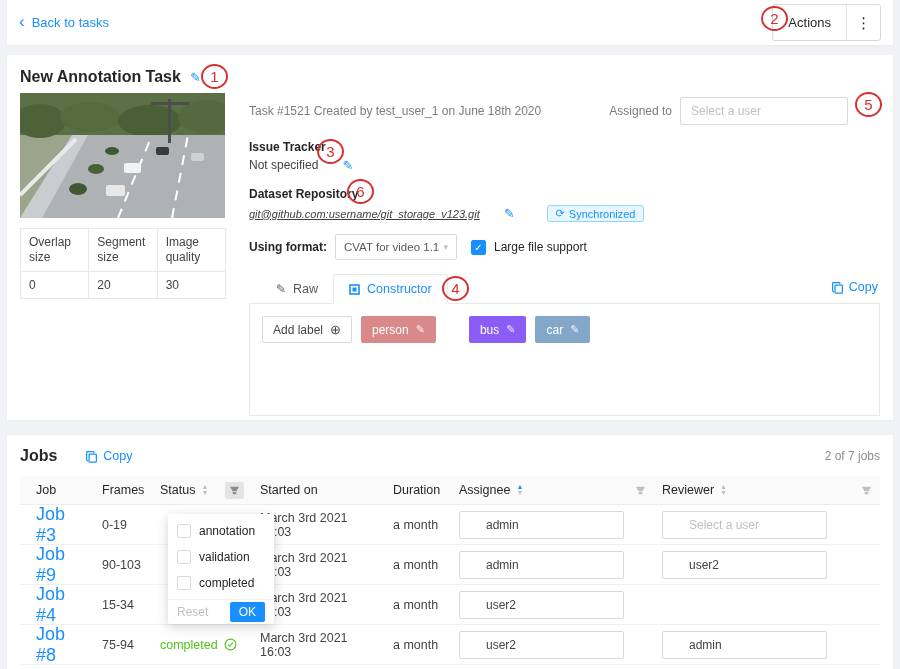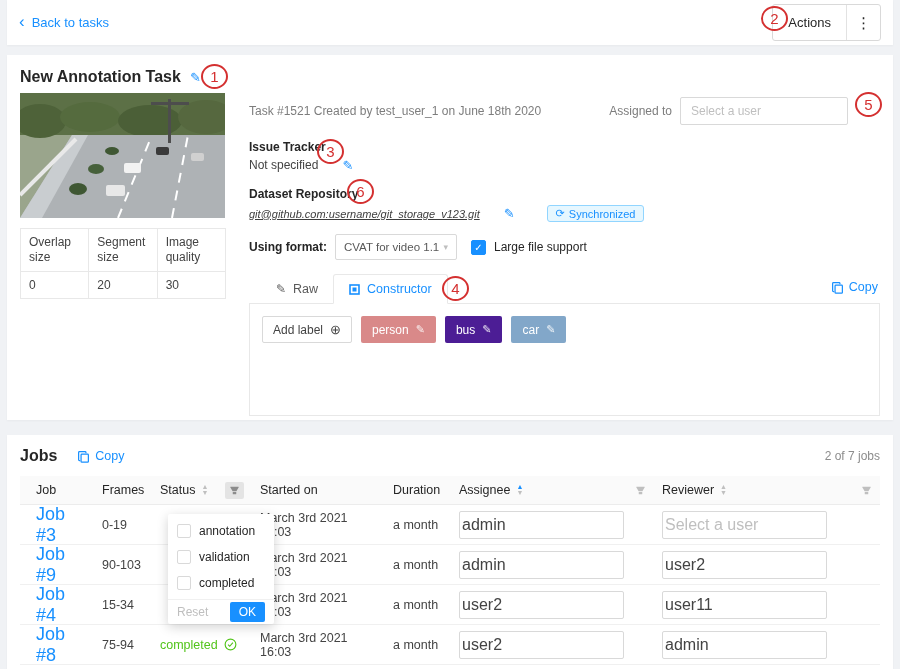--- a/index.html
+++ b/index.html
@@ -102,21 +102,21 @@
     display:flex; align-items:center; gap:7px; height:27px; padding:0 11px;
     border-radius:2px; color:#fff; font-size:12px; cursor:pointer;justify-content:center;
   }
   .chip .chip-edit { font-size:11px; color:#ffffff; opacity:.85; }
 
   
   .jobs-card {
     position:absolute; left:7px; top:435px; width:886px; height:234px;
     background:#fff; padding:12px 13px; box-shadow:0 1px 2px rgba(0,0,0,0.04);
   }
-  .jobs-header { display:flex; align-items:center; gap:20px; }
+  .jobs-header { display:flex; align-items:center; gap:28px; }
   .jobs-header h2 { font-size:16px; color:#262626; font-weight:700; }
   .jobs-count { margin-left:auto; color:#8c8c8c; font-size:12px; }
 
   .jtable { margin-top:11px; font-size:12.5px; color:#434343; }
   .jrow { display:flex; align-items:center; height:40px; border-bottom:1px solid #f0f0f0; }
   .jrow.jhead { height:29px; background:#fafafa; border-bottom:1px solid #ececec; color:#262626; }
   .c { padding:0 8px; display:flex; align-items:center; }
   .c.job { width:74px; padding-left:16px; }
   .c.frames { width:58px; }
   .c.status { width:100px; }
@@ -125,21 +125,21 @@
   .c.assignee { width:203px; }
   .c.reviewer { flex:1; }
   .job-link { color:#1890ff; font-size:18px; }
   .sorter { display:inline-flex; flex-direction:column; margin-left:6px; }
   .sorter span { font-size:7px; line-height:6px; color:#bfbfbf; }
   .sorter span.on { color:#1890ff; }
   .funnel { margin-left:auto; display:inline-flex; align-items:center; color:#bfbfbf; cursor:pointer; }
   .funnel.open { background:#e4e4e4; border-radius:2px; padding:3px 4px; color:#8c8c8c; }
   .cell-input {
     width:165px; height:28px; border:1px solid #d9d9d9; border-radius:2px;
-    padding:0 2px; font-size:16px; color:#434343; outline:none;
+    padding:0 26px; font-size:12px; color:#434343; outline:none;
     font-family:"Liberation Sans", sans-serif;
   }
   .st.completed { color:#52c41a; }
   .st-icon { margin-left:6px; display:inline-flex; }
 
   
   .filter-popup {
     position:absolute; left:168px; top:514px; width:106px; background:#fff;
     border-radius:2px; box-shadow:0 3px 12px rgba(0,0,0,0.18); z-index:10;
     font-size:12px; color:#262626; padding-top:4px;
@@ -285,21 +285,21 @@
 
       <div class="labels-panel">
         <div class="add-label-btn">
           <span>Add label</span>
           <span class="plus">⊕</span>
         </div>
         <div class="chip" style="background-color: rgb(217, 137, 137);">
           <span>person</span>
           <span class="chip-edit">✎</span>
         </div>
-        <div class="chip" style="background-color: #4c1d95;">
+        <div class="chip" style="background-color: #8b5cf6; margin-left: 24px;">
           <span>bus</span>
           <span class="chip-edit">✎</span>
         </div>
         <div class="chip" style="background-color: rgb(130, 167, 201);">
           <span>car</span>
           <span class="chip-edit">✎</span>
         </div>
       </div>
     </div>
   </div>
@@ -404,23 +404,20 @@
         </div>
       <div class="c frames">15-34</div>
       <div class="c status">
           <span class="st"></span>
         </div>
       <div class="c started">March 3rd 2021 16:03</div>
       <div class="c dur">a month</div>
       <div class="c assignee">
           <input class="cell-input" value="user2" style="">
         </div>
-      <div class="c reviewer">
-          <input class="cell-input" value="user11" style="">
-        </div>
     </div>
 
     <div class="jrow">
       <div class="c job">
           <a class="job-link">Job #8</a>
         </div>
       <div class="c frames">75-94</div>
       <div class="c status">
         <span class="st completed">completed</span>
         <span class="st-icon">

